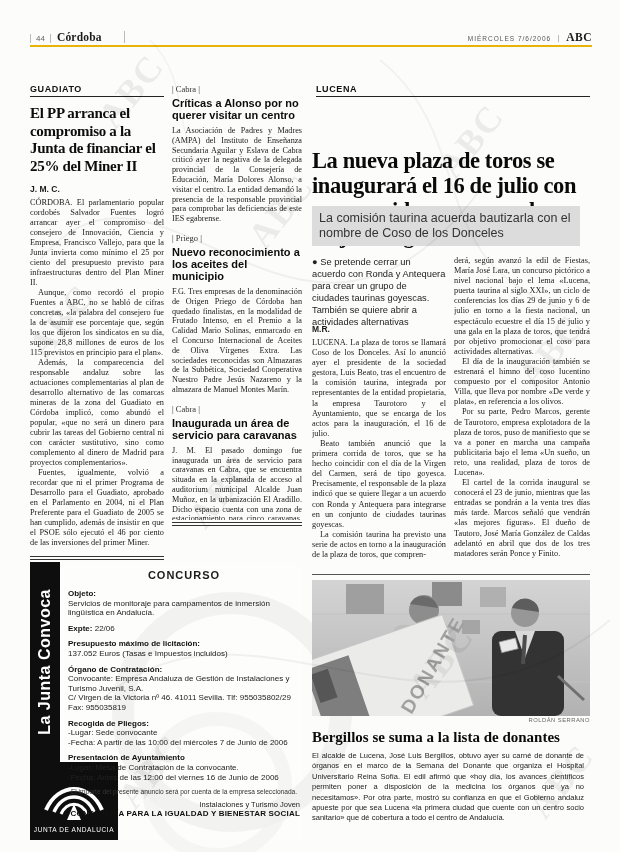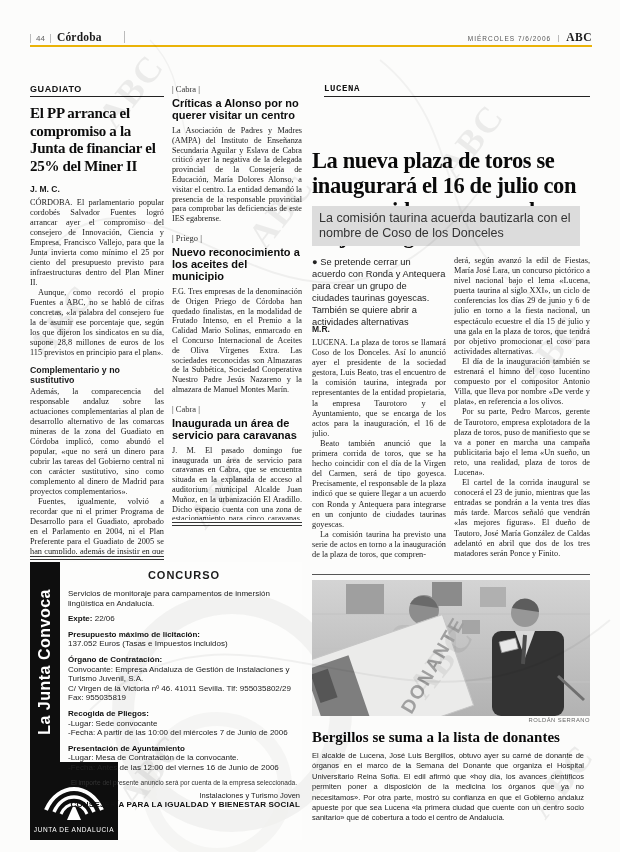--- a/index.html
+++ b/index.html
@@ -36,21 +36,21 @@
   .crosshead { font:bold 8.8px "Liberation Sans", sans-serif; margin:7px 0 2px; }
   
   .col2 { position:absolute; left:172px; top:84px; width:130px; height:436px; overflow:hidden; }
   .brief { margin-bottom:9px; }
   .brief-place { font-size:8.5px; color:#333; margin-bottom:3px; }
   .brief-title { font:bold 11px/12px "Liberation Sans", sans-serif; color:#0d0d0d; margin-bottom:5px; }
   .brief-body { font-size:8.2px; line-height:9.8px; text-align:justify; }
   .brief-author { font-weight:normal; }
   
   .lucena { position:absolute; left:312px; top:84px; width:278px; height:740px; overflow:hidden; }
-  .lucena .kicker { position:absolute; top:0; left:12px; right:0;font-family:Liberation Mono, monospace; }
+  .lucena .kicker { position:absolute; top:0; left:4px; right:0; }
   .l-head { position:absolute; top:16px; left:0; right:0; font:bold 22.5px/25px "Liberation Serif", serif; letter-spacing:-.4px; color:#0a0a0a;margin-top:48px; }
   .l-subhead { position:absolute; top:122px; left:0; width:268px; background:#dcdcdc; color:#333;
                font:12.5px/15px "Liberation Sans", sans-serif; padding:5px 7px; }
   .l-summary { position:absolute; top:172px; left:0; width:134px; font:9.3px/12px "Liberation Sans", sans-serif; color:#222; }
   .l-colleft { position:absolute; top:240px; left:0; width:134px; height:248px; overflow:hidden; }
   .l-colright { position:absolute; top:172px; left:142px; width:136px; height:316px; overflow:hidden; }
   .l-para { font-size:8.3px; line-height:10.1px; text-align:justify; }
   .l-para + .l-para { text-indent:8px; }
   .l-rule { position:absolute; top:490px; left:0; right:0; border-top:1px solid #555; }
   .photo-wrap { position:absolute; top:496px; left:0; width:278px; height:136px; background:#c9c9c9; }
@@ -96,21 +96,20 @@
       <span class="masthead">ABC</span>
     </div>
   </div>
 
   <div class="col1">
     <div class="kicker">GUADIATO</div>
     <h1 class="g-head">El PP arranca el compromiso a la Junta de financiar el 25% del Miner II</h1>
     <div class="byline">J. M. C.</div>
     <p class="g-para">CÓRDOBA. El parlamentario popular cordobés Salvador Fuentes logró arrancar ayer el compromiso del consejero de Innovación, Ciencia y Empresa, Francisco Vallejo, para que la Junta invierta como mínimo el 25 por ciento del presupuesto previsto para infraestructuras dentro del Plan Miner II.</p>
     <p class="g-para">Aunque, como recordó el propio Fuentes a ABC, no se habló de cifras concretas, «la palabra del consejero fue la de asumir ese porcentaje que, según los que dijeron los sindicatos en su día, supone 28,8 millones de euros de los 115 previstos en principio para el plan».</p>
-    <div class="crosshead">Complementario y no sustitutivo</div>
     <p class="g-para">Además, la comparecencia del responsable andaluz sobre las actuaciones complementarias al plan de desarrollo alternativo de las comarcas mineras de la zona del Guadiato en Córdoba implicó, como abundó el popular, «que no será un dinero para cubrir las tareas del Gobierno central ni con carácter sustitutivo, sino como complemento al dinero de Madrid para proyectos complementarios».</p>
     <p class="g-para">Fuentes, igualmente, volvió a recordar que ni el primer Programa de Desarrollo para el Guadiato, aprobado en el Parlamento en 2004, ni el Plan Preferente para el Guadiato de 2005 se han cumplido, además de insistir en que el PSOE sólo ejecutó el 46 por ciento de las inversiones del primer Miner.</p>
   </div>
   <div class="double-rule" style="left:30px; top:556px; width:134px;"></div>
 
   <div class="col2">
     <div class="brief">
       <div class="brief-place">| Cabra |</div>
       <div class="brief-title">Críticas a Alonso por no querer visitar un centro</div>
       <p class="brief-body"><span class="brief-author"></span> <span>La Asociación de Padres y Madres (AMPA) del Instituto de Enseñanza Secundaria Aguilar y Eslava de Cabra criticó ayer la negativa de la delegada provincial de la Consejería de Educación, María Dolores Alonso, a visitar el centro. La entidad demandó la presencia de la responsable provincial para comprobar las deficiencias de este IES egabrense.</span></p>
@@ -139,20 +138,21 @@
         <path d="M16 48 C 28 20, 60 20, 72 48" fill="none" stroke="#ffffff" stroke-width="4"></path>
         <path d="M24 50 C 33 30, 55 30, 64 50" fill="none" stroke="#ffffff" stroke-width="3.5"></path>
         <path d="M31 52 C 37 39, 51 39, 57 52" fill="none" stroke="#ffffff" stroke-width="3"></path>
         <polygon points="44,42 51,58 37,58" fill="#ffffff"></polygon>
         <text x="44" y="70" text-anchor="middle" font-family="Liberation Sans, sans-serif" font-size="6.5" letter-spacing="0.6" fill="#ffffff">JUNTA DE ANDALUCIA</text>
       </svg>
     </div>
     <div class="ad-content">
       <div class="ad-title">CONCURSO</div>
       <div class="ad-block">
+        <div class="ad-label">Objeto:</div>
         <div class="ad-text">Servicios de monitoraje para campamentos de inmersión lingüística en Andalucía.</div>
       </div>
       <div class="ad-block">
         <span class="ad-label">Expte:</span>
         <span class="ad-text">22/06</span>
       </div>
       <div class="ad-block">
         <div class="ad-label">Presupuesto máximo de licitación:</div>
         <div class="ad-text">137.052 Euros (Tasas e Impuestos incluidos)</div>
       </div>

